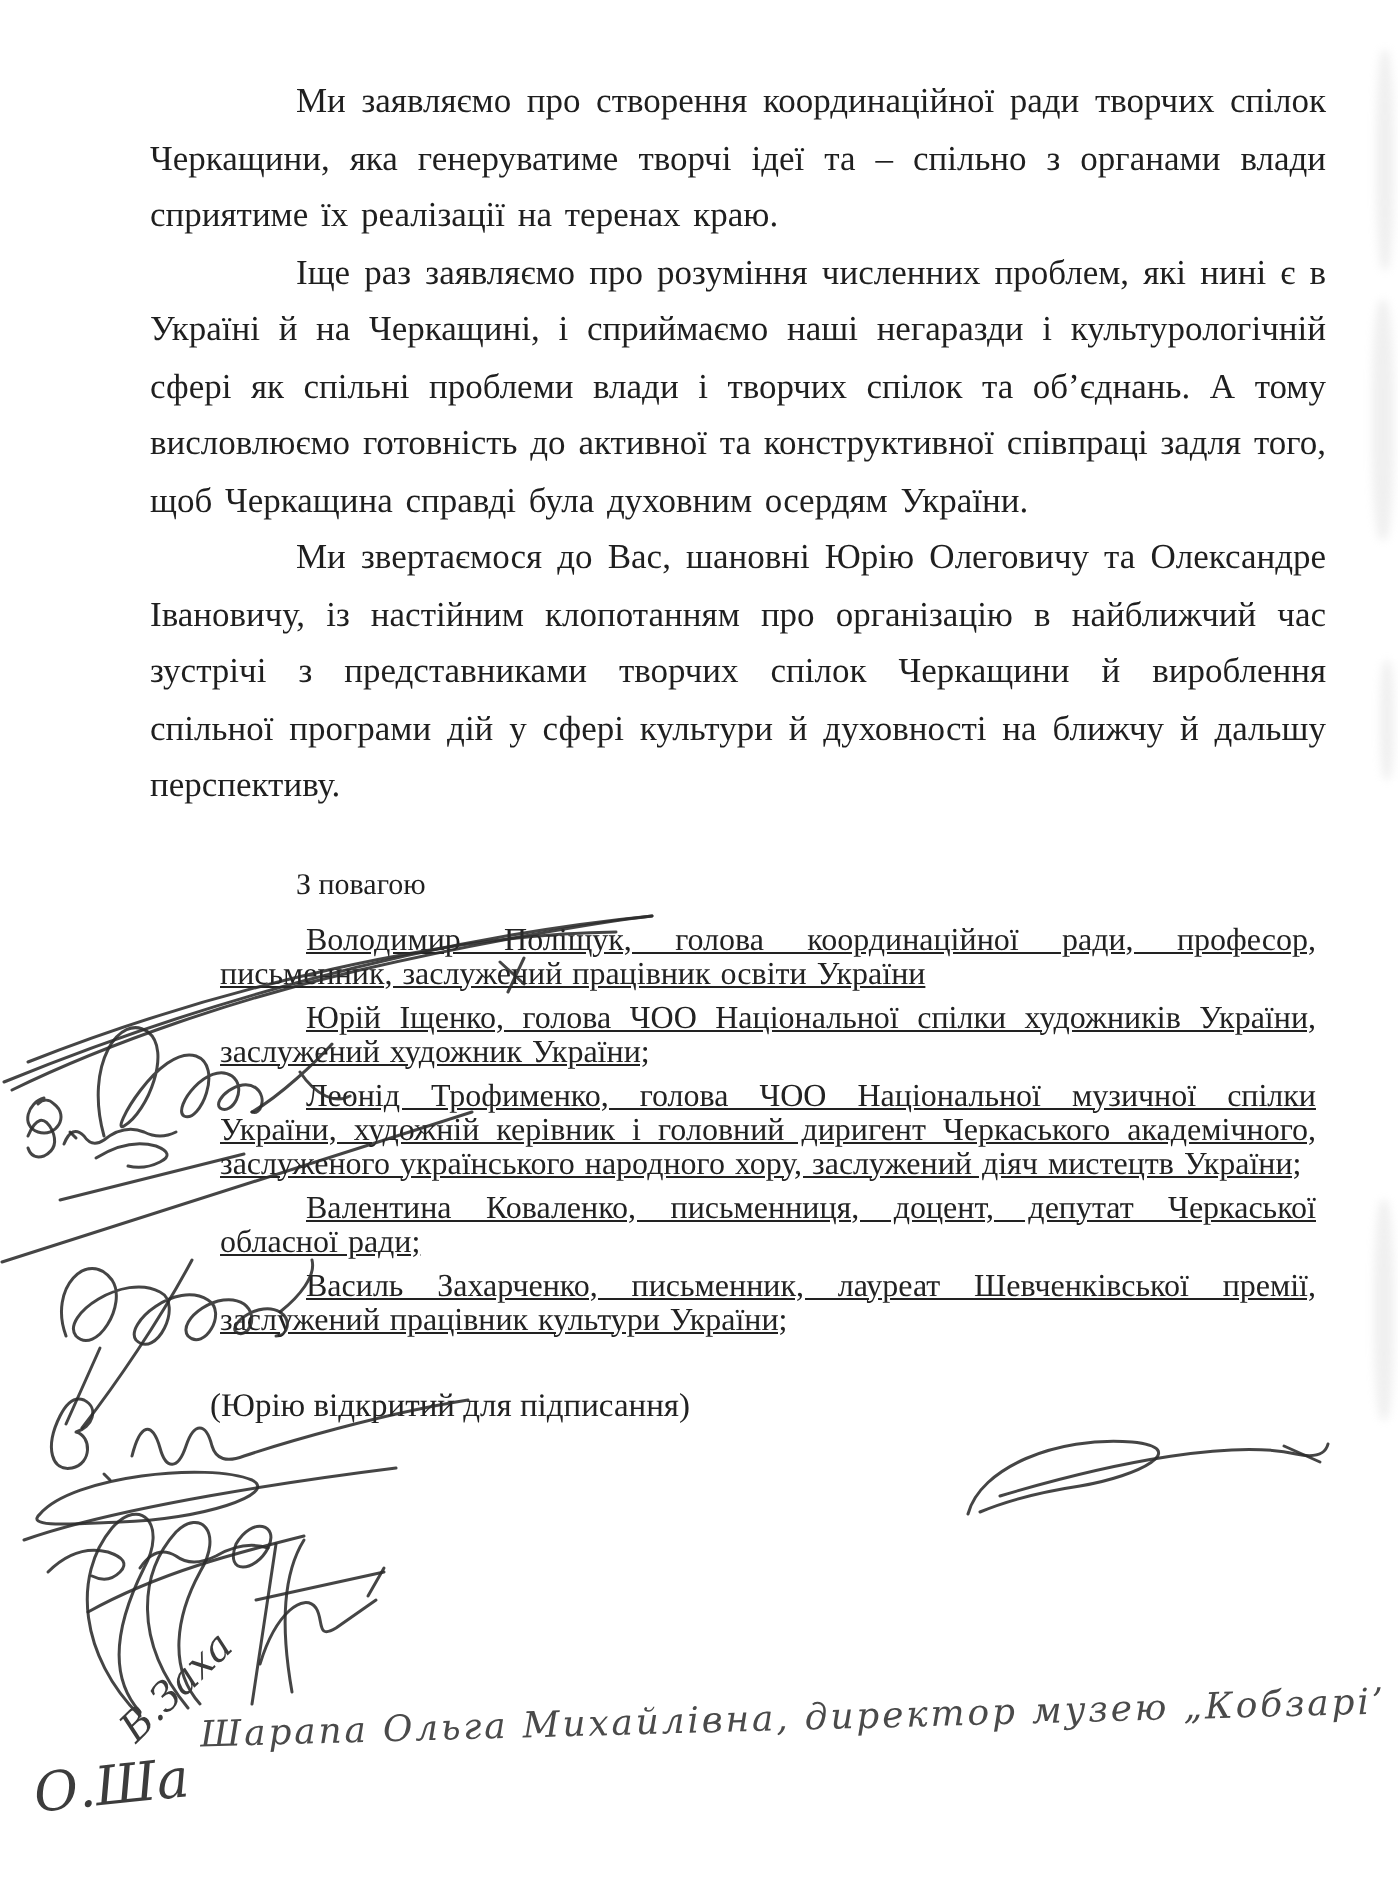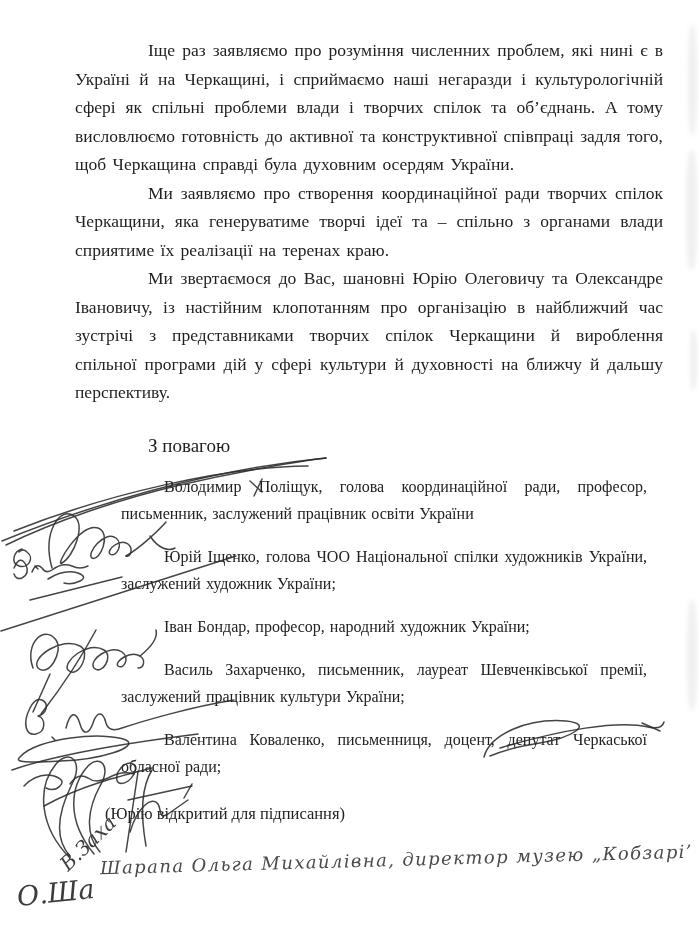--- a/index.html
+++ b/index.html
@@ -17,32 +17,33 @@
     text-indent:73px;
     text-align:justify;
     font-size:17.5px;
     line-height:28.5px;
     word-spacing:2px;
     color:#1f1f1f;
   }
   p.closing {
     margin:28px 0 0 0;
     text-indent:73px;
-    font-size:19px;
+    font-size:15px;
     color:#1f1f1f;
   }
   .sig-list { margin:10px 0 0 30px; }
   .sig-list p.sig {
-    margin:16px;
+    margin:5px;
     text-indent:43px;
     text-align:justify;
     font-size:16px;
-    line-height:27px;
+    line-height:17px;
     word-spacing:1px;
     color:#222222;
+    text-decoration:underline;
   }
   p.footer-note {
     margin:24px 0 0 30px;
     font-size:16.5px;
     color:#222222;
   }
   .handwritten-line {
     position:absolute;
     left:100px; top:849px;
     width:590px;
@@ -82,32 +83,32 @@
 <body>
 
 <div class="page">
 
   <div class="artifact a1"></div>
   <div class="artifact a2"></div>
   <div class="artifact a3"></div>
   <div class="artifact a4"></div>
 
   <div class="body-text">
+    <p class="para">Ми заявляємо про створення координаційної ради творчих спілок Черкащини, яка генеруватиме творчі ідеї та – спільно з органами влади сприятиме їх реалізації на теренах краю.</p>
     <p class="para">Іще раз заявляємо про розуміння численних проблем, які нині є в Україні й на Черкащині, і сприймаємо наші негаразди і культурологічній сфері як спільні проблеми влади і творчих спілок та об’єднань. А тому висловлюємо готовність до активної та конструктивної співпраці задля того, щоб Черкащина справді була духовним осердям України.</p>
-    <p class="para">Ми заявляємо про створення координаційної ради творчих спілок Черкащини, яка генеруватиме творчі ідеї та – спільно з органами влади сприятиме їх реалізації на теренах краю.</p>
     <p class="para">Ми звертаємося до Вас, шановні Юрію Олеговичу та Олександре Івановичу, із настійним клопотанням про організацію в найближчий час зустрічі з представниками творчих спілок Черкащини й вироблення спільної програми дій у сфері культури й духовності на ближчу й дальшу перспективу.</p>
 
     <p class="closing">З повагою</p>
 
     <div class="sig-list">
       <p class="sig">Володимир Поліщук, голова координаційної ради, професор, письменник, заслужений працівник освіти України</p>
       <p class="sig">Юрій Іщенко, голова ЧОО Національної спілки художників України, заслужений художник України;</p>
-      <p class="sig">Іван Бондар, професор, народний художник України;</p>
+      <p class="sig">Леонід Трофименко, голова ЧОО Національної музичної спілки України, художній керівник і головний диригент Черкаського академічного, заслуженого українського народного хору, заслужений діяч мистецтв України;</p>
+      <p class="sig">Валентина Коваленко, письменниця, доцент, депутат Черкаської обласної ради;</p>
       <p class="sig">Василь Захарченко, письменник, лауреат Шевченківської премії, заслужений працівник культури України;</p>
-      <p class="sig">Валентина Коваленко, письменниця, доцент, депутат Черкаської обласної ради;</p>
     </div>
 
     <p class="footer-note">(Юрію відкритий для підписання)</p>
   </div>
 
   <div class="handwritten-line">Шарапа Ольга Михайлівна, директор музею „Кобзарі’</div>
 
   <svg class="sig-overlay" width="699" height="943" viewBox="0 0 699 943">
 
     <g>

